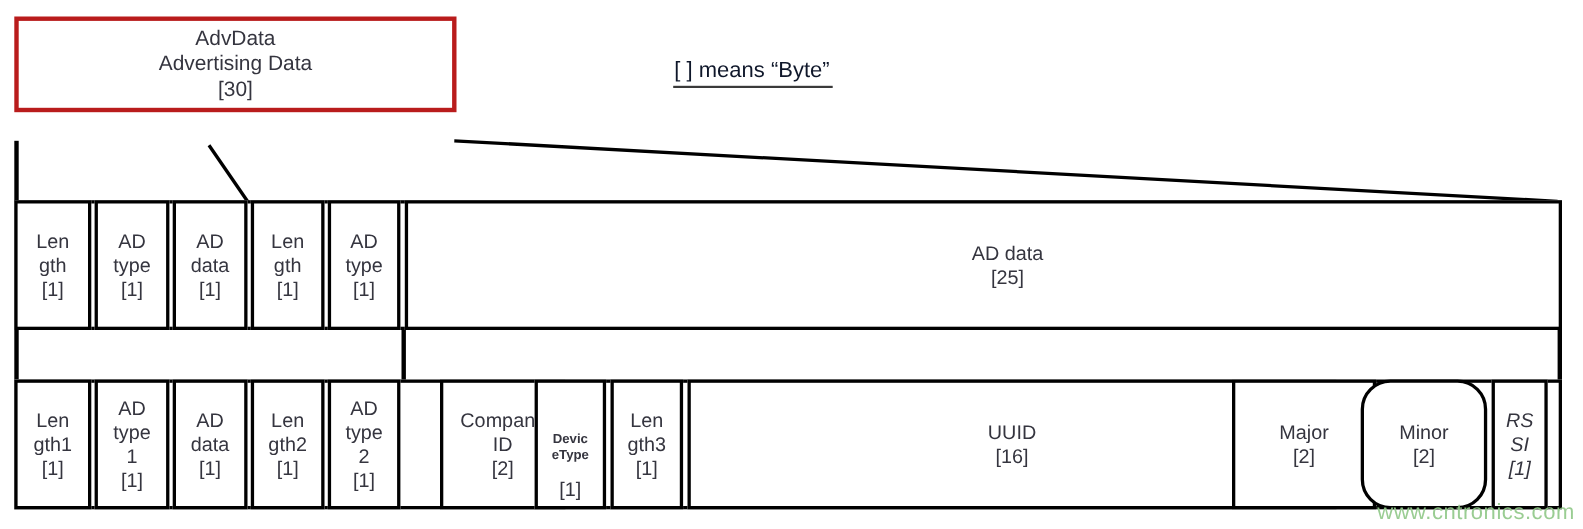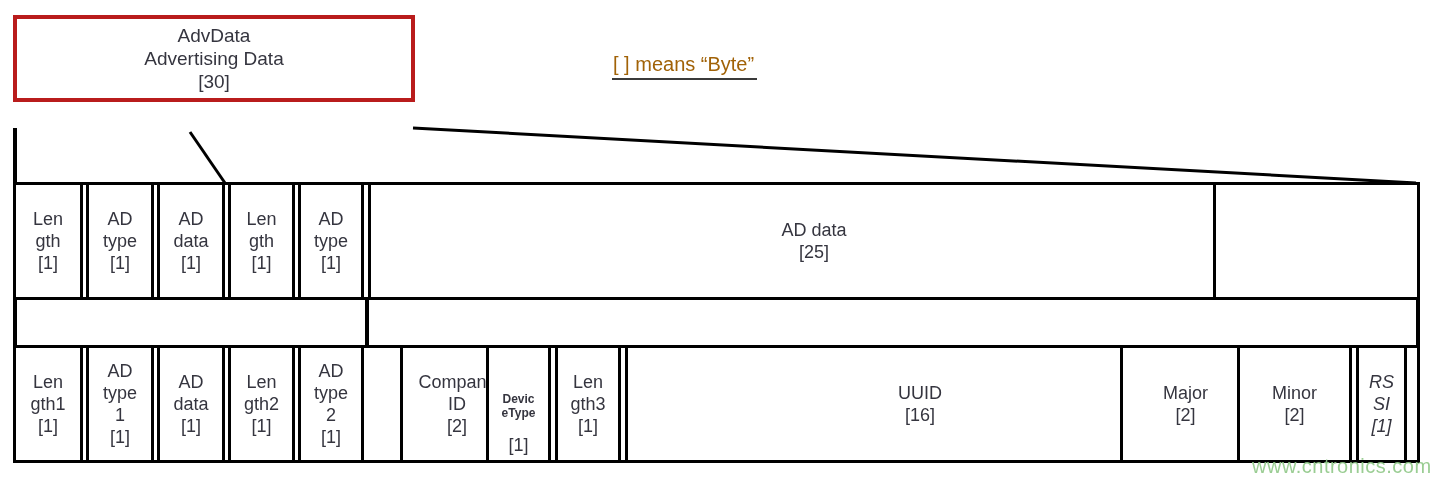--- a/index.html
+++ b/index.html
@@ -18,21 +18,21 @@
   .adv-box{
     position:absolute;left:13px;top:15px;width:402px;height:87px;
     border:4px solid #b91c1c;box-sizing:border-box;
     display:flex;flex-direction:column;justify-content:center;align-items:center;
     text-align:center;font-size:19px;line-height:23px;
   }
 
   
   .note{
     position:absolute;left:612px;top:52px;
-    font-size:20px;line-height:24px;color:#a16207;
+    font-size:20px;line-height:24px;color:#0f172a;
   }
   .note-text{border-bottom:2px solid #3a3a3a;padding:0 3px 3px 1px;}
 
   
   .frame{position:absolute;box-sizing:border-box;border:3px solid #000;}
   .frame.row-mid{left:13px;top:182px;width:1407px;height:118px;}
   .frame.band{left:13px;top:300px;width:1407px;height:45px;border-top:none;border-bottom:none;border-left-width:4px;border-right-width:4px;}
   .frame.row-bot{left:13px;top:345px;width:1407px;height:118px;}
   .band-divider{position:absolute;left:365px;top:300px;width:4px;height:45px;background:#000;}
 
@@ -40,28 +40,28 @@
   .cell{
     position:absolute;box-sizing:border-box;border:3px solid #000;background:#fff;
     display:flex;flex-direction:column;justify-content:center;align-items:center;
     text-align:center;font-size:18px;line-height:22px;
   }
   .cell.row-m{top:182px;height:118px;}
   .cell.row-b{top:345px;height:118px;}
 
   .m1{left:13px;width:70px;}  .m2{left:86px;width:68px;}
   .m3{left:157px;width:68px;} .m4{left:228px;width:67px;}
-  .m5{left:298px;width:66px;} .m6{left:368px;width:848px;padding-left:44px;}
+  .m5{left:298px;width:66px;} .m6{left:368px;width:1052px;padding-left:44px;}
 
   .b1{left:13px;width:70px;}   .b2{left:86px;width:68px;}
   .b3{left:157px;width:68px;}  .b4{left:228px;width:67px;}
   .b5{left:298px;width:66px;}  .b6{left:368px;width:114px;margin-left:32px;}
   .b7{left:486px;width:65px;}  .b8{left:555px;width:66px;}
   .b9{left:625px;width:590px;} .b10{left:1120px;width:131px;}
-  .b11{left:1237px;width:115px;}.b12{left:1356px;width:51px;font-style:italic;}
+  .b11{left:1237px;width:115px;border-radius:27px;}.b12{left:1356px;width:51px;font-style:italic;}
 
   .small-lines{font-size:12px;line-height:14px;font-weight:bold;margin-top:40px;}
   .size-after{display:block;margin-top:14px;font-size:18px;line-height:22px;}
 
   .watermark{
     position:absolute;left:1252px;top:455px;
     font-size:20px;line-height:22px;
     color:#92c98a;opacity:0.92;letter-spacing:0.5px;
     white-space:nowrap;
   }

